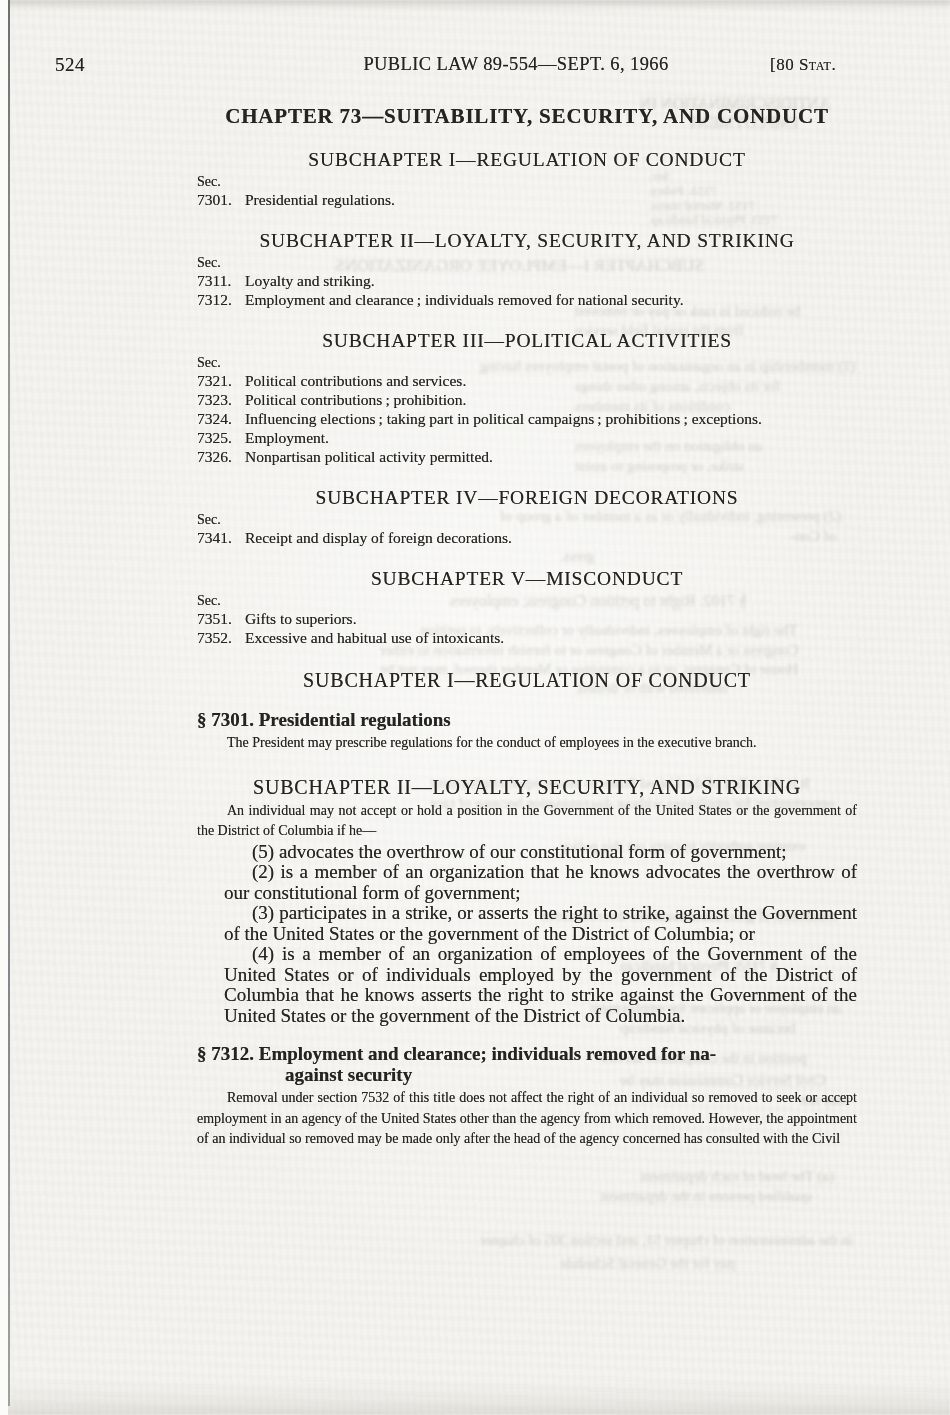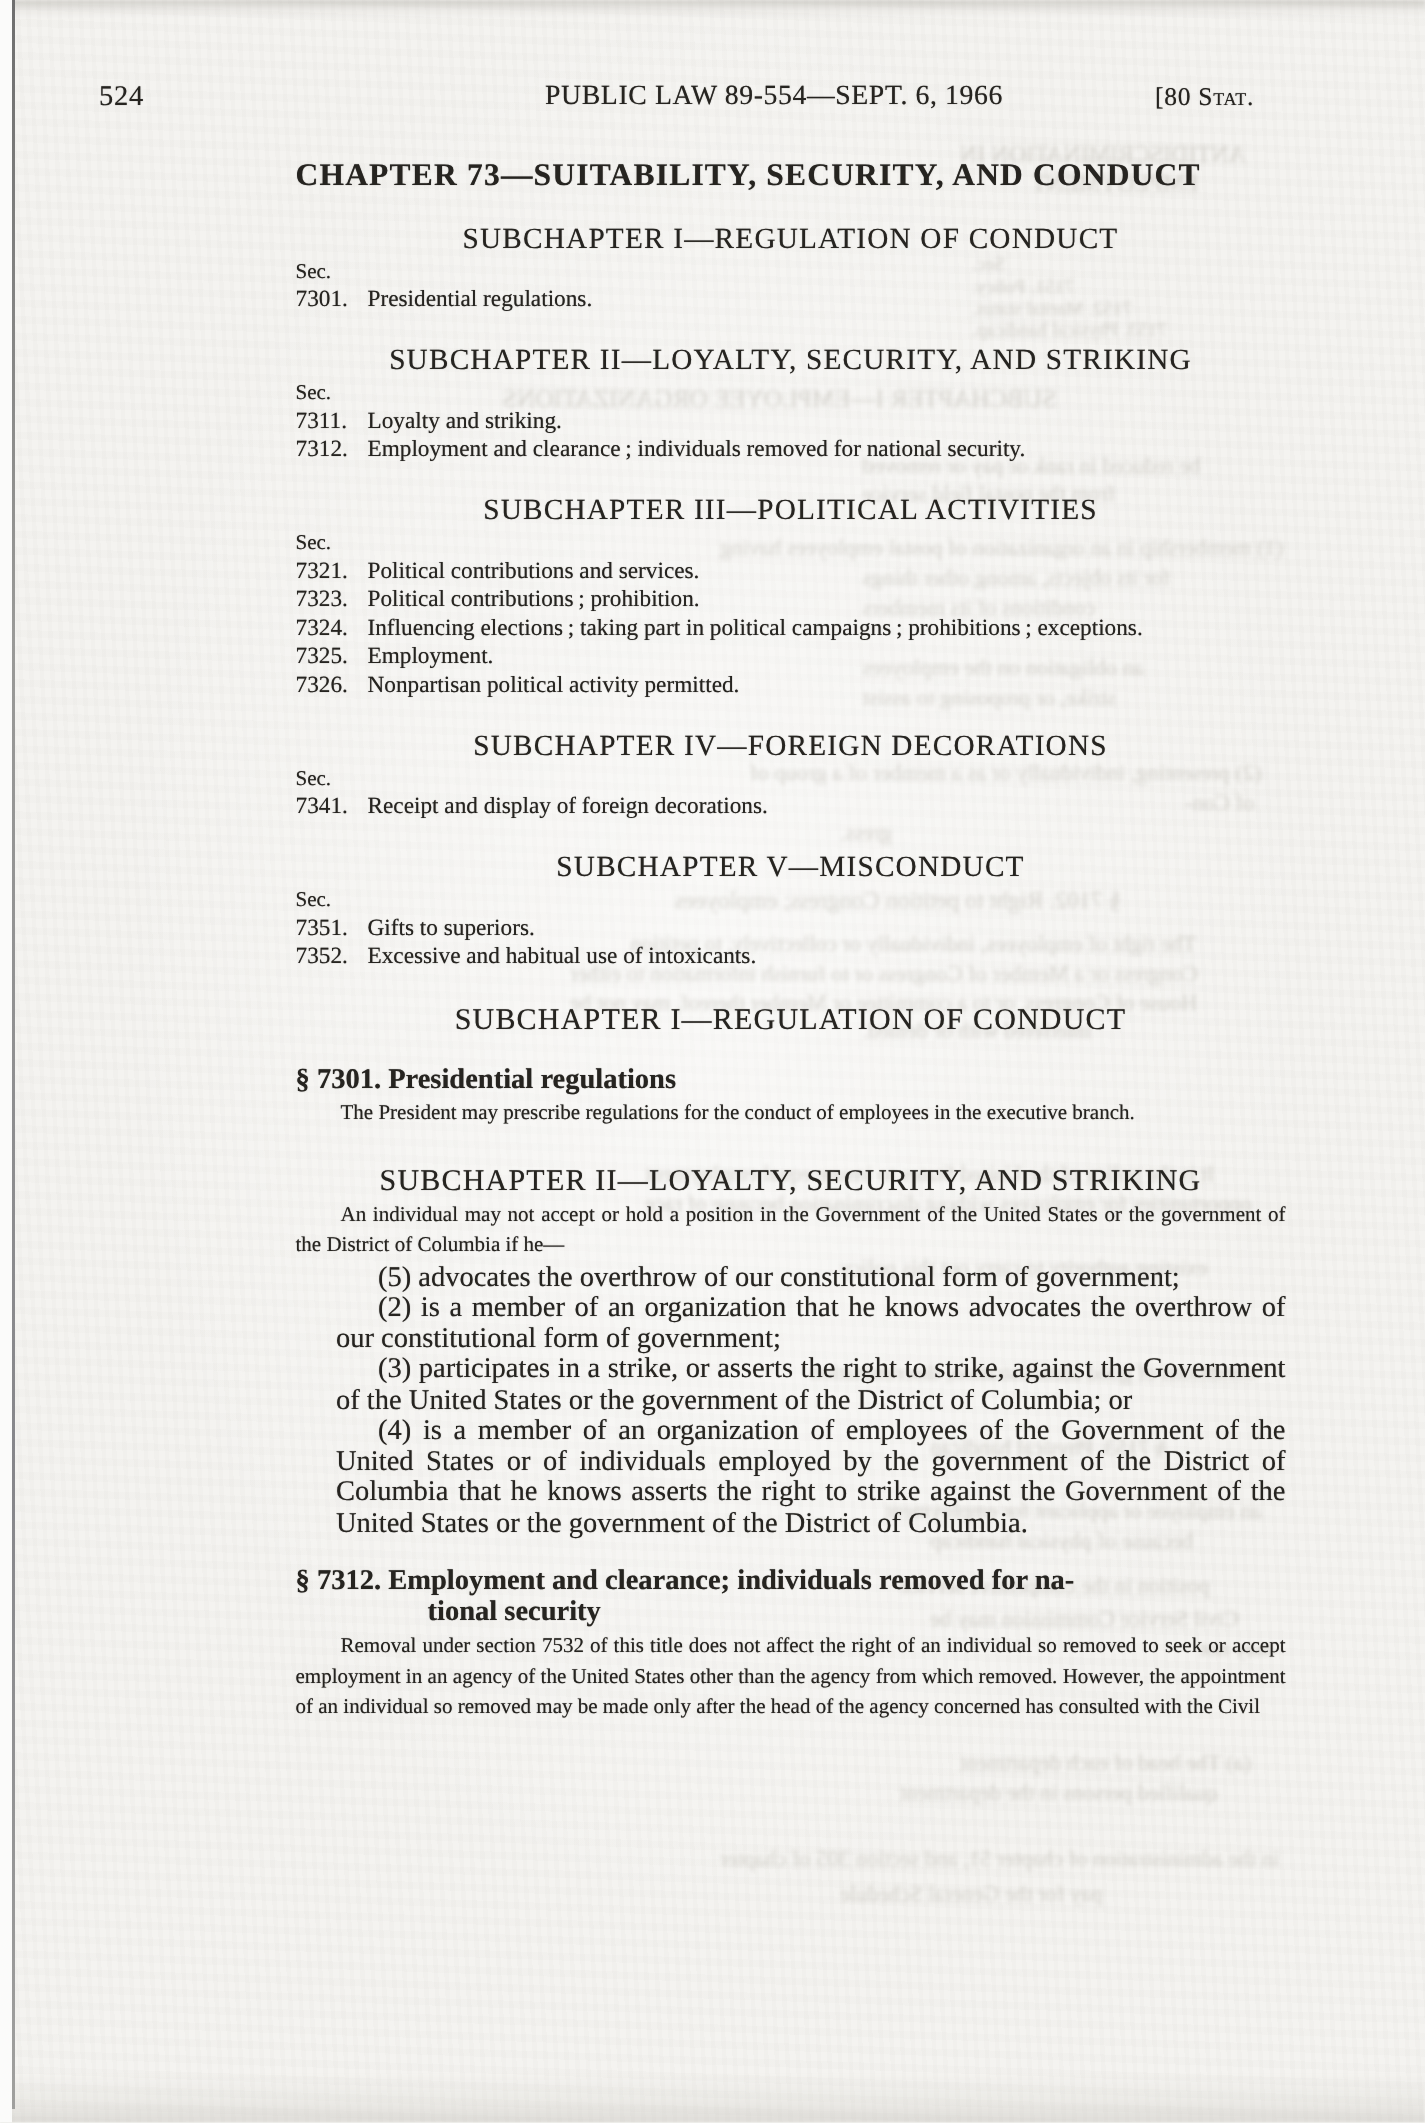--- a/index.html
+++ b/index.html
@@ -40,30 +40,30 @@
     position:absolute;white-space:nowrap;color:#aaa69c;opacity:.42;
     transform:scaleX(-1);filter:blur(1.4px);
     font-family:"Liberation Serif","DejaVu Serif",serif;
   }
 
   
   .print-layer{position:absolute;inset:0;z-index:2;color:#262420;}
   .print-layer *{text-shadow:0 0 0.6px rgba(45,42,38,0.65);}
 
   .running-head{position:absolute;top:54px;left:0;width:100%;height:24px;}
-  .page-number{position:absolute;left:66px;top:0;font-size:19px;letter-spacing:0.5px;}
+  .page-number{position:absolute;left:55px;top:0;font-size:19px;letter-spacing:0.5px;}
   .rh-title{position:absolute;left:516px;top:0;transform:translateX(-50%);
     font-size:18.5px;letter-spacing:0.4px;white-space:nowrap;}
   .stat-label{position:absolute;left:770px;top:1px;font-size:17px;
     font-variant:small-caps;letter-spacing:0.5px;}
 
   .column{position:absolute;left:197px;top:96px;width:660px;}
 
   .chapter-heading{
-    margin:8px 0 0 0;text-align:left;font-size:21px;font-weight:bold;
+    margin:8px 0 0 0;text-align:center;font-size:21px;font-weight:bold;
     letter-spacing:0.8px;line-height:24px;
   }
   .toc-sub{
     margin:20px 0 2px 0;text-align:center;font-size:19.5px;font-weight:normal;
     letter-spacing:0.8px;line-height:23px;
   }
   .sec-label{font-size:14px;line-height:16px;margin-top:3px;font-family:Liberation Serif, serif;}
   .toc-entries{font-size:15.5px;line-height:19px;}
   .toc-entry{padding-left:63px;text-align:justify;}
   .toc-entry .num{display:inline-block;margin-left:-63px;width:48px;}
@@ -175,21 +175,21 @@
     <div id="body-sections">
         <h2 class="body-sub">SUBCHAPTER I—REGULATION OF CONDUCT</h2>
         <h3 class="section-heading"><span>§ 7301. Presidential regulations</span></h3>
         <p class="para">The President may prescribe regulations for the conduct of employees in the executive branch.</p>
         <h2 class="body-sub">SUBCHAPTER II—LOYALTY, SECURITY, AND STRIKING</h2>
         <p class="para">An individual may not accept or hold a position in the Government of the United States or the government of the District of Columbia if he—</p>
         <p class="clause">(5) advocates the overthrow of our constitutional form of government;</p>
         <p class="clause">(2) is a member of an organization that he knows advocates the overthrow of our constitutional form of government;</p>
         <p class="clause">(3) participates in a strike, or asserts the right to strike, against the Government of the United States or the government of the District of Columbia; or</p>
         <p class="clause">(4) is a member of an organization of employees of the Government of the United States or of individuals employed by the government of the District of Columbia that he knows asserts the right to strike against the Government of the United States or the government of the District of Columbia.</p>
-        <h3 class="section-heading"><span>§ 7312. Employment and clearance; individuals removed for na-</span><span class="cont">tional security</span></h3>
+        <h3 class="section-heading"><span>§ 7312. Employment and clearance; individuals removed for na-</span><span class="cont">against security</span></h3>
         <p class="para">Removal under section 7532 of this title does not affect the right of an individual so removed to seek or accept employment in an agency of the United States other than the agency from which removed.  However, the appointment of an individual so removed may be made only after the head of the agency concerned has consulted with the Civil</p>
       </div>
   </main>
 
 </div>
 
 <div class="edge-top"></div>
 <div class="edge-bottom"></div>
 <div class="edge-left-gap"></div>
 <div class="edge-left-line"></div>

